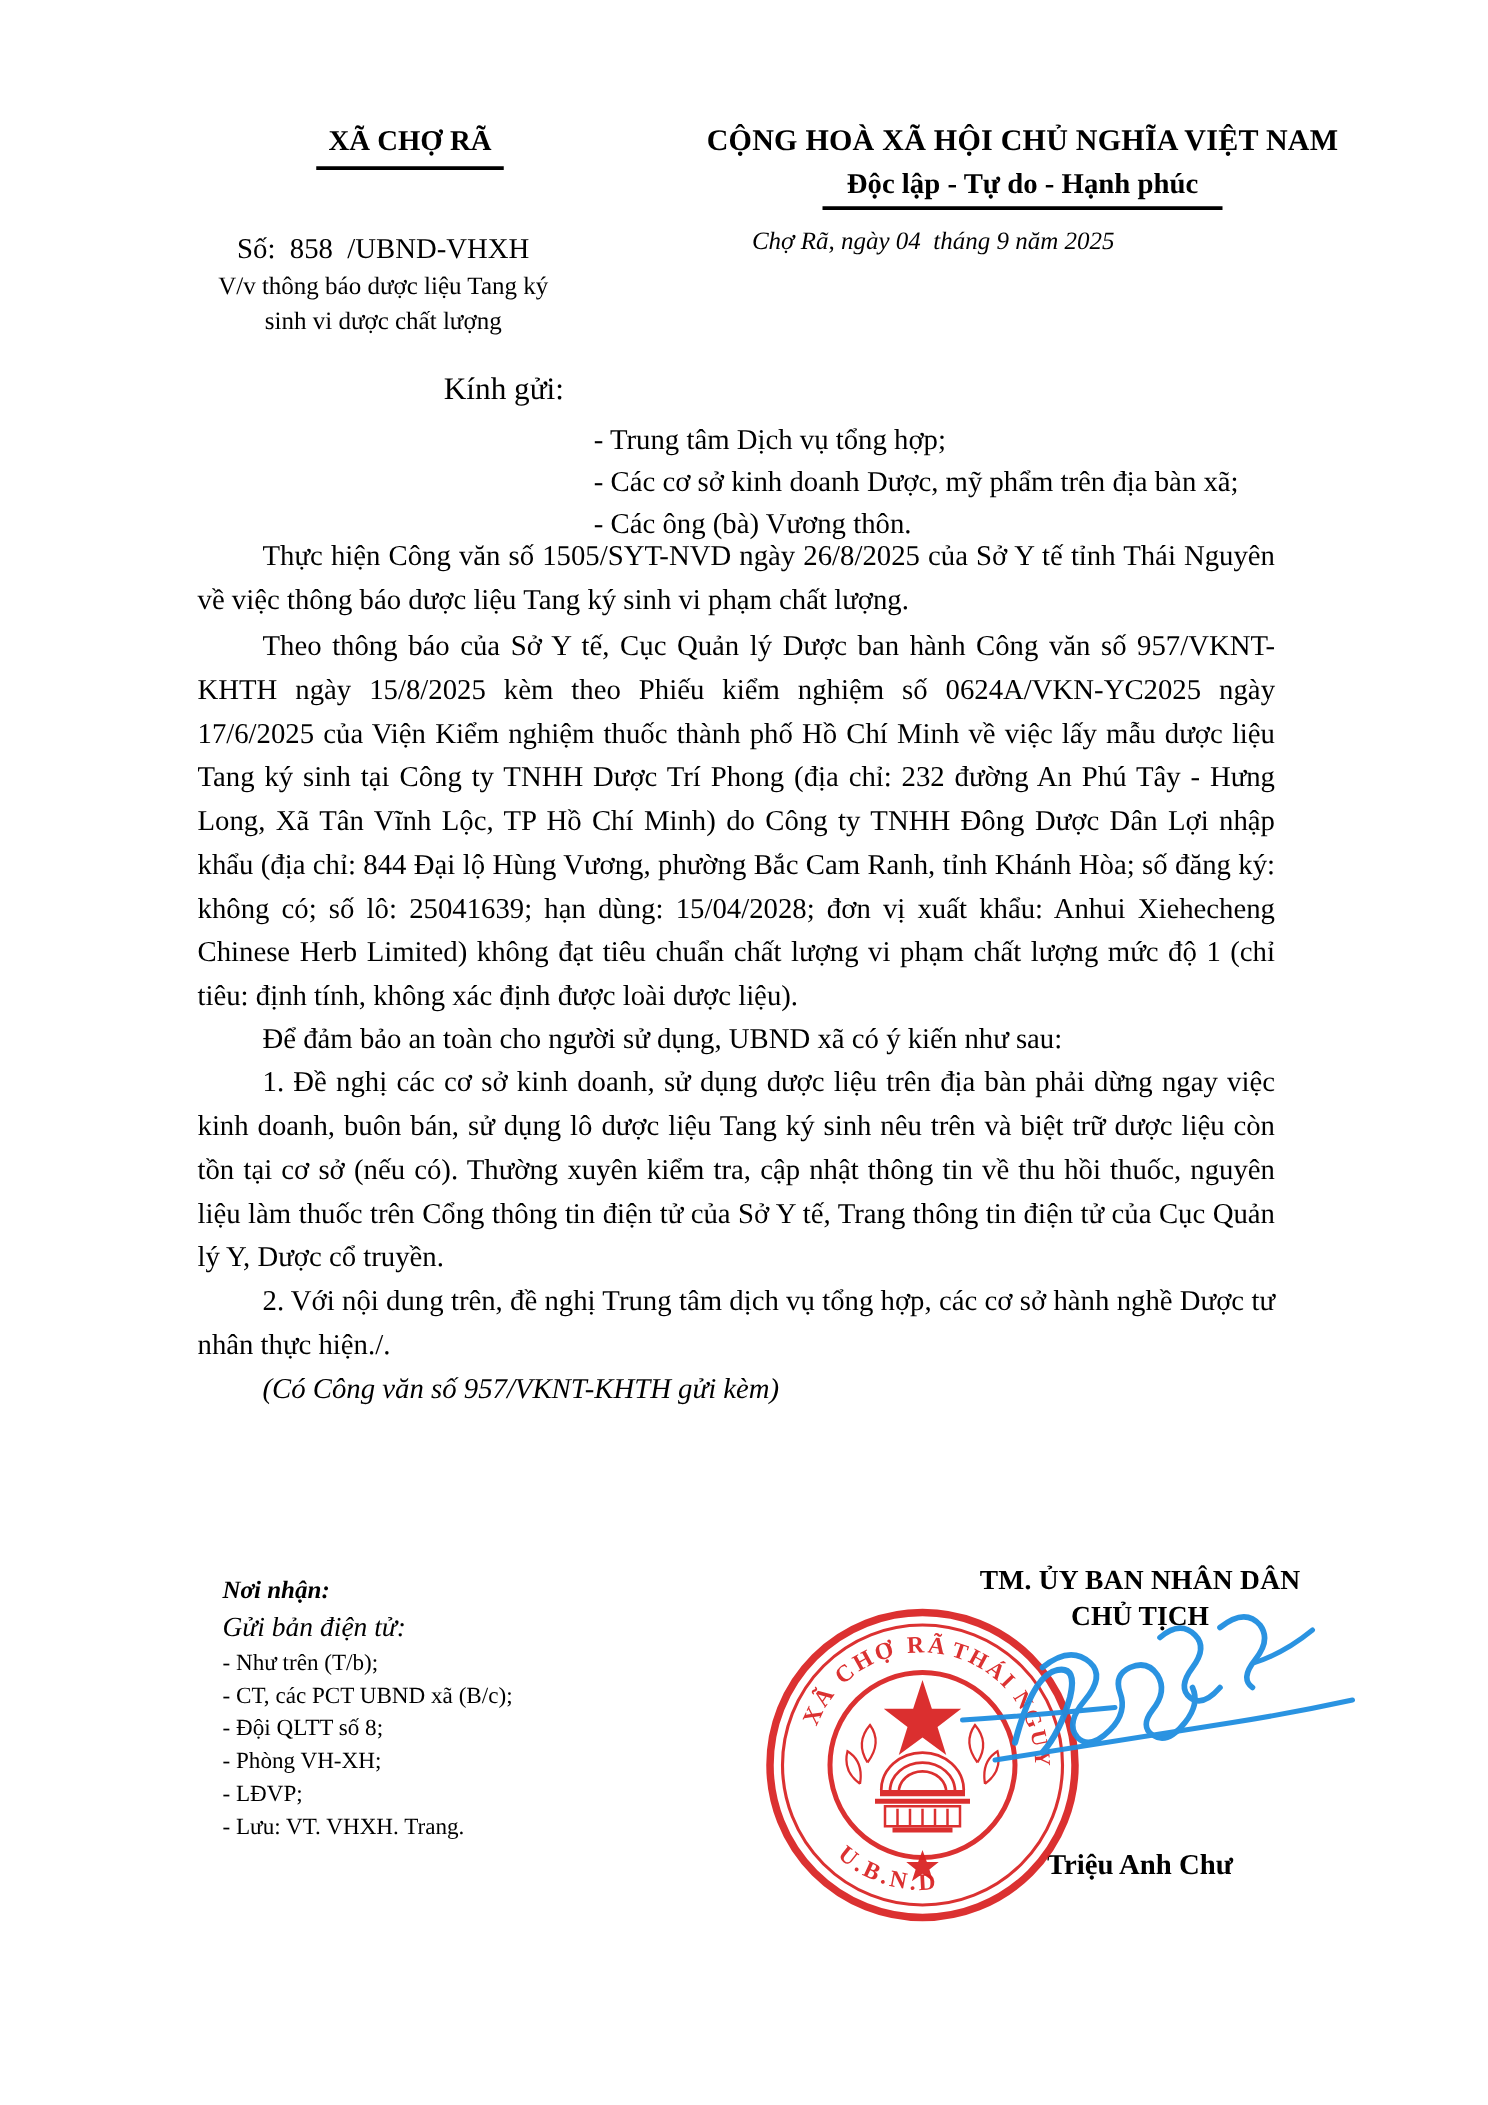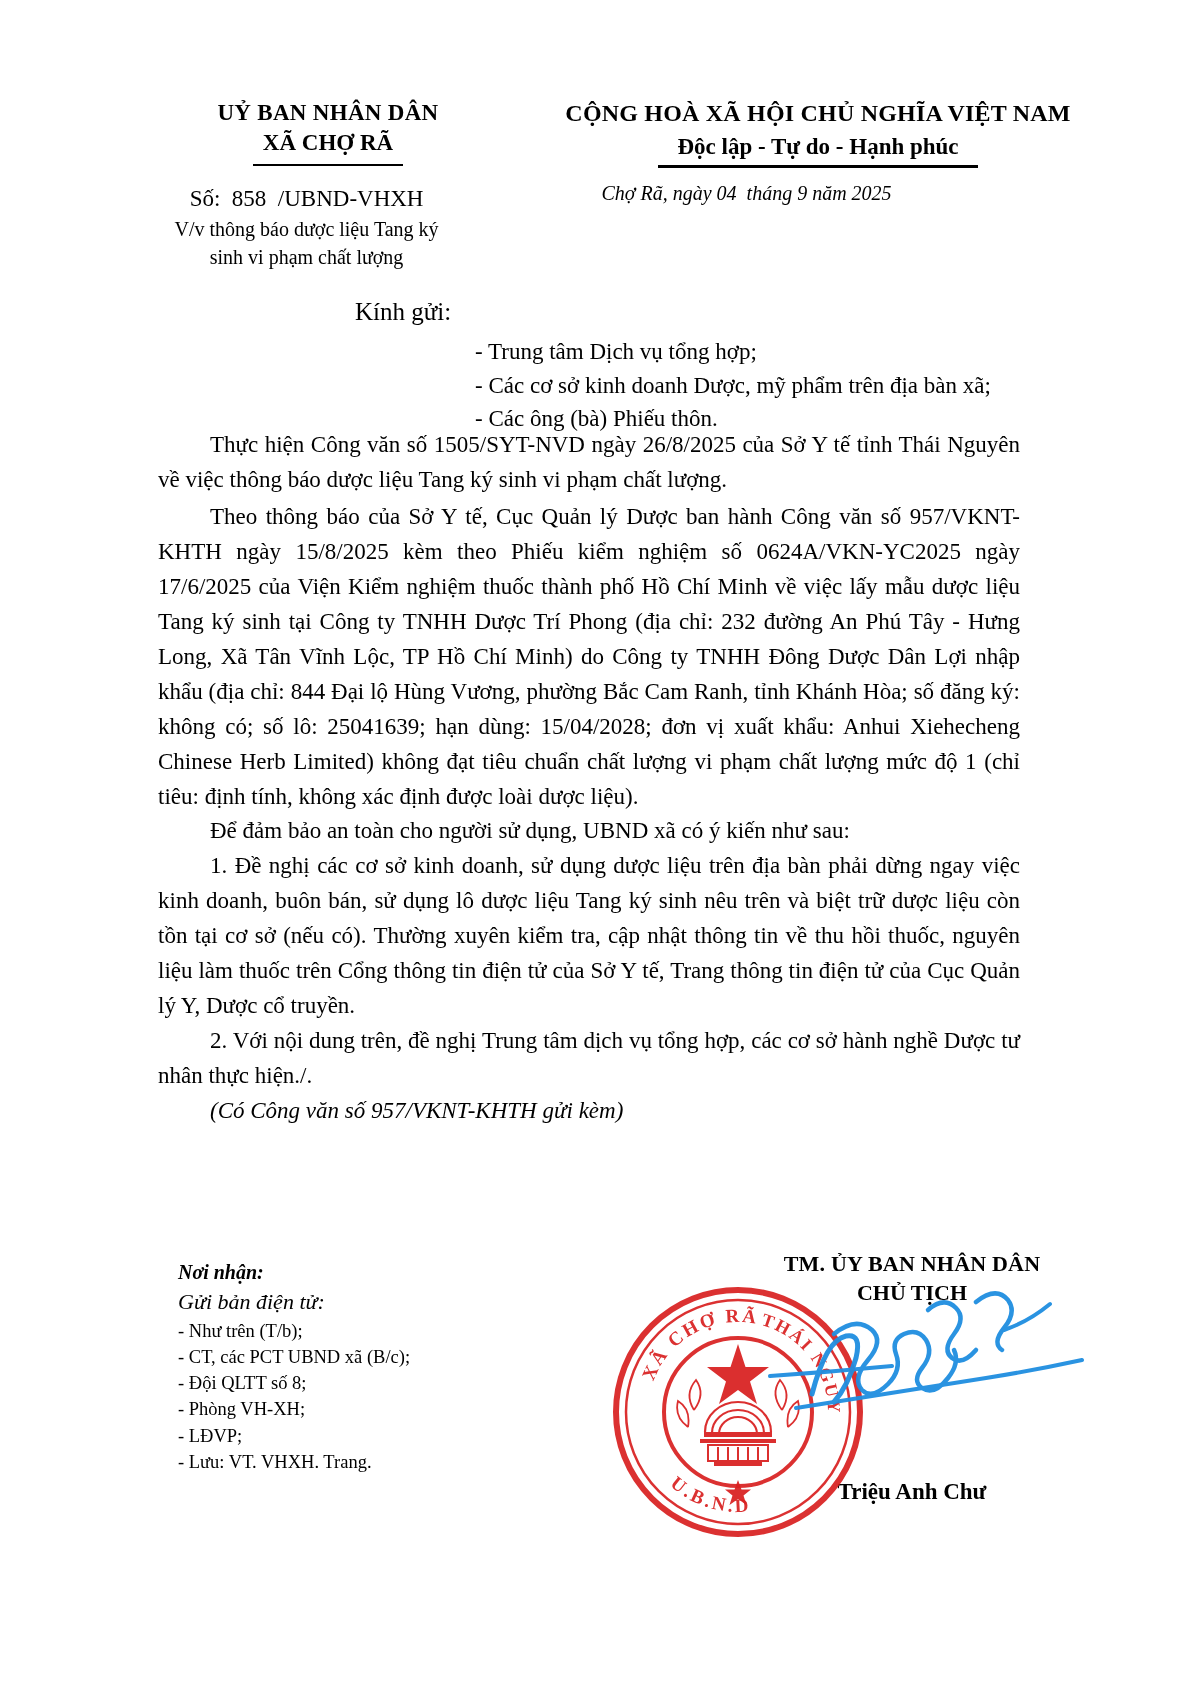--- a/index.html
+++ b/index.html
@@ -228,47 +228,46 @@
     pointer-events: none;
   }
 </style>
 </head>
 <body>
 
 <div class="page">
 
   <div class="header">
     <div class="hdr-left">
-      <div class="org-name">UỶ BAN NHÂN DÂN</div>
       <div class="org-sub">XÃ CHỢ RÃ</div>
       <div class="rule-short"></div>
     </div>
     <div class="hdr-right">
       <div class="nation">CỘNG HOÀ XÃ HỘI CHỦ NGHĨA VIỆT NAM</div>
       <div class="motto">Độc lập - Tự do - Hạnh phúc</div>
       <div class="rule-long"></div>
     </div>
   </div>
 
   <div class="meta">
     <div class="meta-left">
       <div class="doc-no">Số:  858  /UBND-VHXH</div>
       <div class="subject">V/v thông báo dược liệu Tang ký</div>
-      <div class="subject">sinh vi phạm chất lượng</div>
+      <div class="subject">sinh vi dược chất lượng</div>
     </div>
     <div class="meta-right">
       <div class="date-line">Chợ Rã, ngày 04  tháng 9 năm 2025</div>
     </div>
   </div>
 
   <div class="kinh-gui">Kính gửi:</div>
   <div class="recips">
     <div>- Trung tâm Dịch vụ tổng hợp;</div>
     <div>- Các cơ sở kinh doanh Dược, mỹ phẩm trên địa bàn xã;</div>
-    <div>- Các ông (bà) Phiếu thôn.</div>
+    <div>- Các ông (bà) Vương thôn.</div>
   </div>
 
   <div class="body-text">
     <p class="lead">Thực hiện Công văn số 1505/SYT-NVD ngày 26/8/2025 của Sở Y tế tỉnh Thái Nguyên về việc thông báo dược liệu Tang ký sinh vi phạm chất lượng.</p>
     <p>Theo thông báo của Sở Y tế, Cục Quản lý Dược ban hành Công văn số 957/VKNT-KHTH ngày 15/8/2025 kèm theo Phiếu kiểm nghiệm số 0624A/VKN-YC2025 ngày 17/6/2025 của Viện Kiểm nghiệm thuốc thành phố Hồ Chí Minh về việc lấy mẫu dược liệu Tang ký sinh tại Công ty TNHH Dược Trí Phong (địa chỉ: 232 đường An Phú Tây - Hưng Long, Xã Tân Vĩnh Lộc, TP Hồ Chí Minh) do Công ty TNHH Đông Dược Dân Lợi nhập khẩu (địa chỉ: 844 Đại lộ Hùng Vương, phường Bắc Cam Ranh, tỉnh Khánh Hòa; số đăng ký: không có; số lô: 25041639; hạn dùng: 15/04/2028; đơn vị xuất khẩu: Anhui Xiehecheng Chinese Herb Limited) không đạt tiêu chuẩn chất lượng vi phạm chất lượng mức độ 1 (chỉ tiêu: định tính, không xác định được loài dược liệu).</p>
     <p>Để đảm bảo an toàn cho người sử dụng, UBND xã có ý kiến như sau:</p>
     <p>1. Đề nghị các cơ sở kinh doanh, sử dụng dược liệu trên địa bàn phải dừng ngay việc kinh doanh, buôn bán, sử dụng lô dược liệu Tang ký sinh nêu trên và biệt trữ dược liệu còn tồn tại cơ sở (nếu có). Thường xuyên kiểm tra, cập nhật thông tin về thu hồi thuốc, nguyên liệu làm thuốc trên Cổng thông tin điện tử của Sở Y tế, Trang thông tin điện tử của Cục Quản lý Y, Dược cổ truyền.</p>
     <p>2. Với nội dung trên, đề nghị Trung tâm dịch vụ tổng hợp, các cơ sở hành nghề Dược tư nhân thực hiện./.</p>
     <p class="attach-note">(Có Công văn số 957/VKNT-KHTH gửi kèm)</p>
   </div>

